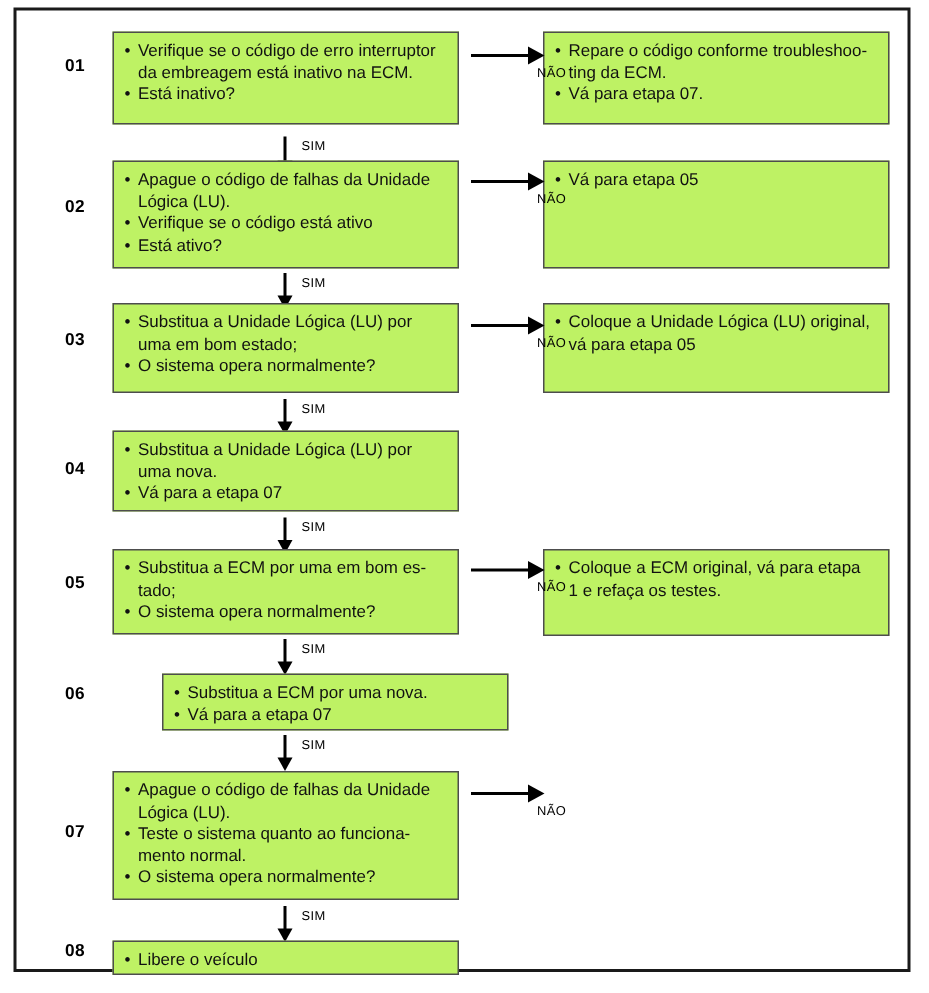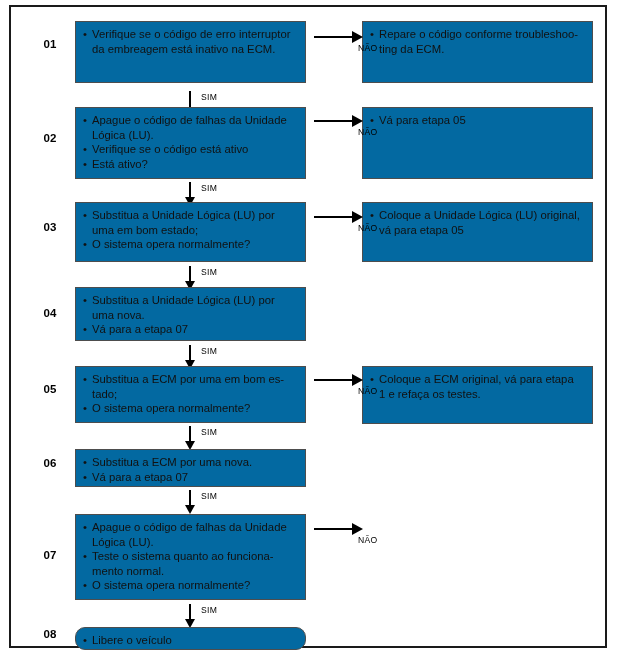--- a/index.html
+++ b/index.html
@@ -34,21 +34,21 @@
     font-size: 11.5px;
     font-weight: bold;
     letter-spacing: 0.2px;
     color: #000;
   }
 
   .box {
     position: absolute;
     box-sizing: border-box;
     border: 1.5px solid #4d4d4d;
-    background: #0369a1;
+    background: #bef264;
     padding: 5px 7px 5px 7px;
   }
 
   .box.left-box {
     left: 64px;
     width: 231px;
   }
 
   .box.right-box {
     left: 351px;
@@ -129,24 +129,26 @@
   }
 </style>
 </head>
 <body>
 
 <div id="flowchart-frame">
     <div class="step-number" style="top: 31px;">01</div>
     <div class="box left-box" style="top: 14px; height: 62px;">
       <span class="bullet-line">Verifique se o código de erro interruptor
 da embreagem está inativo na ECM.</span>
+      <span class="bullet-line">Está inativo?</span>
     </div>
     <div class="box right-box" style="top: 14px; height: 62px;">
       <span class="bullet-line">Repare o código conforme troubleshoo-
 ting da ECM.</span>
+      <span class="bullet-line">Vá para etapa 07.</span>
     </div>
     <div class="arrow-right" style="top: 29px;"></div>
     <div class="nao-label" style="top: 36px;">NÃO</div>
     <div class="arrow-down" style="top: 84px; height: 17px;"></div>
     <div class="sim-label" style="top: 85px;">SIM</div>
     <div class="step-number" style="top: 125px;">02</div>
     <div class="box left-box" style="top: 100px; height: 72px;">
       <span class="bullet-line">Apague o código de falhas da Unidade
 Lógica (LU).</span>
       <span class="bullet-line">Verifique se o código está ativo</span>
@@ -189,35 +191,35 @@
     </div>
     <div class="box right-box" style="top: 359px; height: 58px;">
       <span class="bullet-line">Coloque a ECM original, vá para etapa
 1 e refaça os testes.</span>
     </div>
     <div class="arrow-right" style="top: 372px;"></div>
     <div class="nao-label" style="top: 379px;">NÃO</div>
     <div class="arrow-down" style="top: 419px; height: 16px;"></div>
     <div class="sim-label" style="top: 420px;">SIM</div>
     <div class="step-number" style="top: 450px;">06</div>
-    <div class="box left-box" style="top: 442px; height: 38px;">
+    <div class="box left-box" style="top: 442px; height: 38px; margin-left: 33px;">
       <span class="bullet-line">Substitua a ECM por uma nova.</span>
       <span class="bullet-line">Vá para a etapa 07</span>
     </div>
     <div class="arrow-down" style="top: 483px; height: 16px;"></div>
     <div class="sim-label" style="top: 484px;">SIM</div>
     <div class="step-number" style="top: 542px;">07</div>
     <div class="box left-box" style="top: 507px; height: 86px;">
       <span class="bullet-line">Apague o código de falhas da Unidade
 Lógica (LU).</span>
       <span class="bullet-line">Teste o sistema quanto ao funciona-
 mento normal.</span>
       <span class="bullet-line">O sistema opera normalmente?</span>
     </div>
     <div class="arrow-right" style="top: 521px;"></div>
     <div class="nao-label" style="top: 528px;">NÃO</div>
     <div class="arrow-down" style="top: 597px; height: 16px;"></div>
     <div class="sim-label" style="top: 598px;">SIM</div>
     <div class="step-number" style="top: 621px;">08</div>
-    <div class="box left-box" style="top: 620px; height: 23px; border-radius: 10px;">
+    <div class="box left-box" style="top: 620px; height: 23px;">
       <span class="bullet-line">Libere o veículo</span>
     </div>
   </div>
 
 </body></html>

